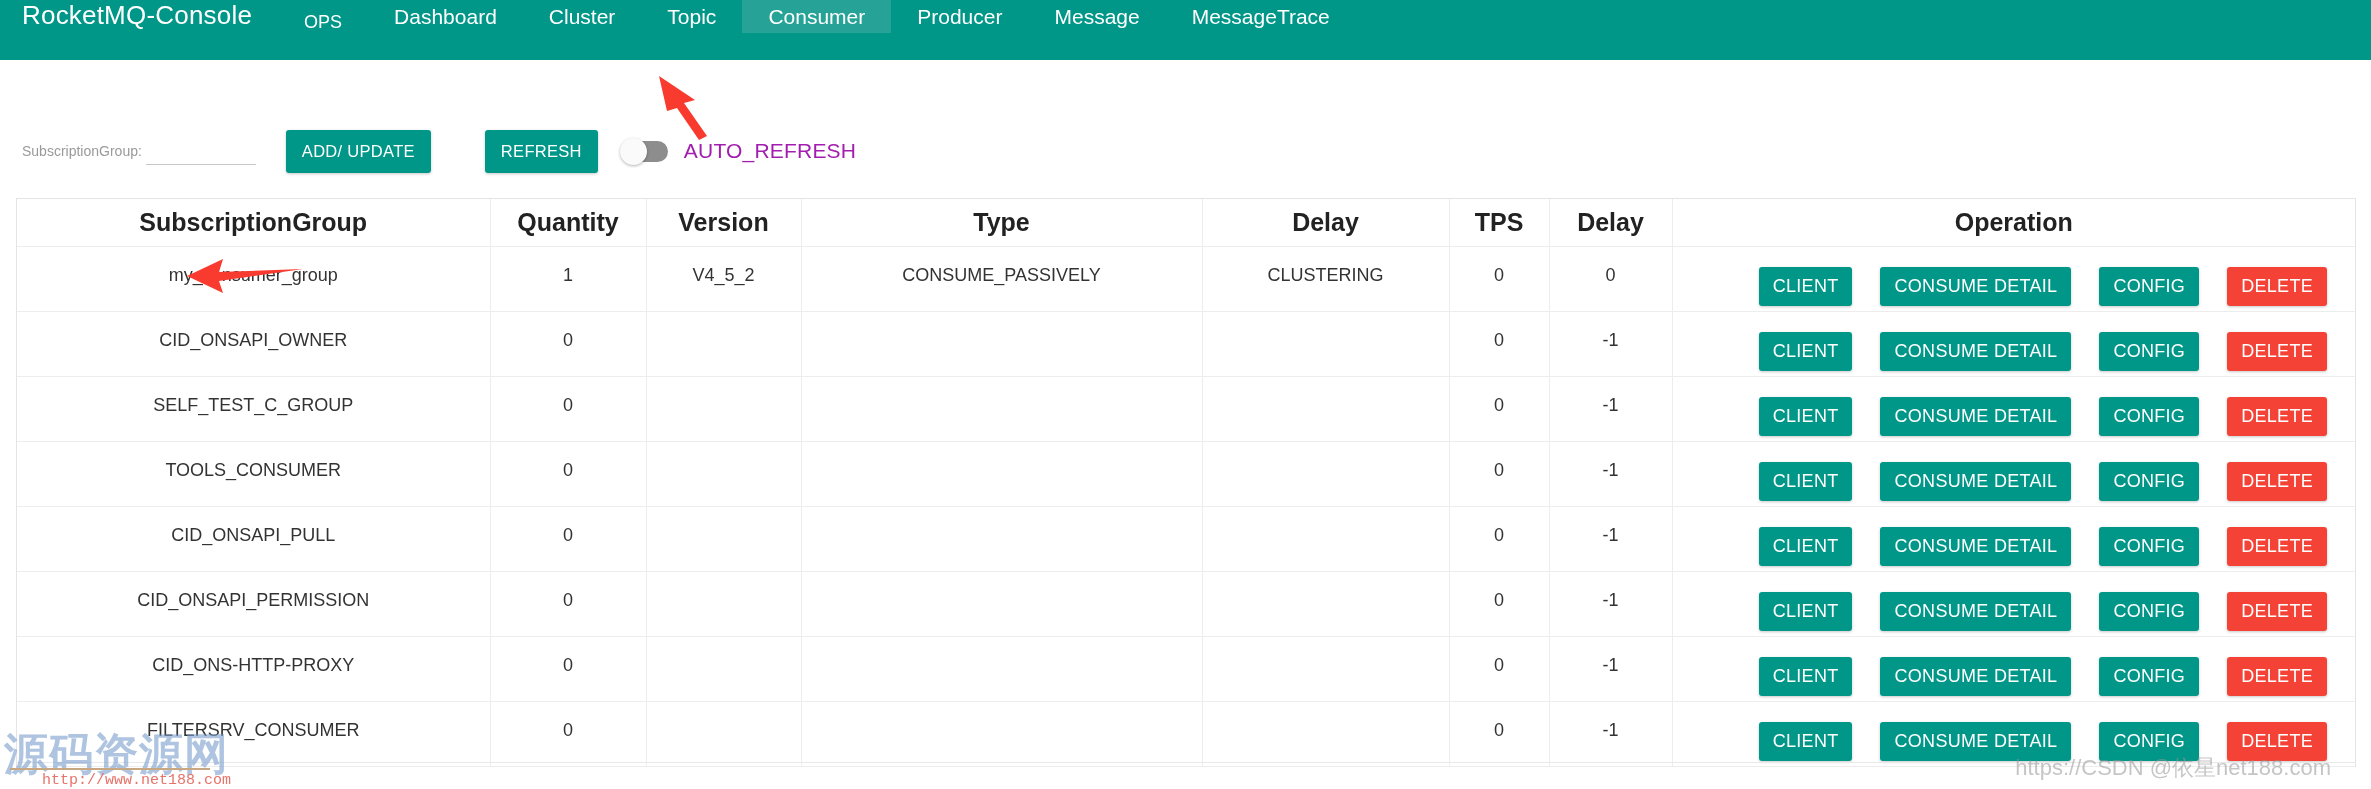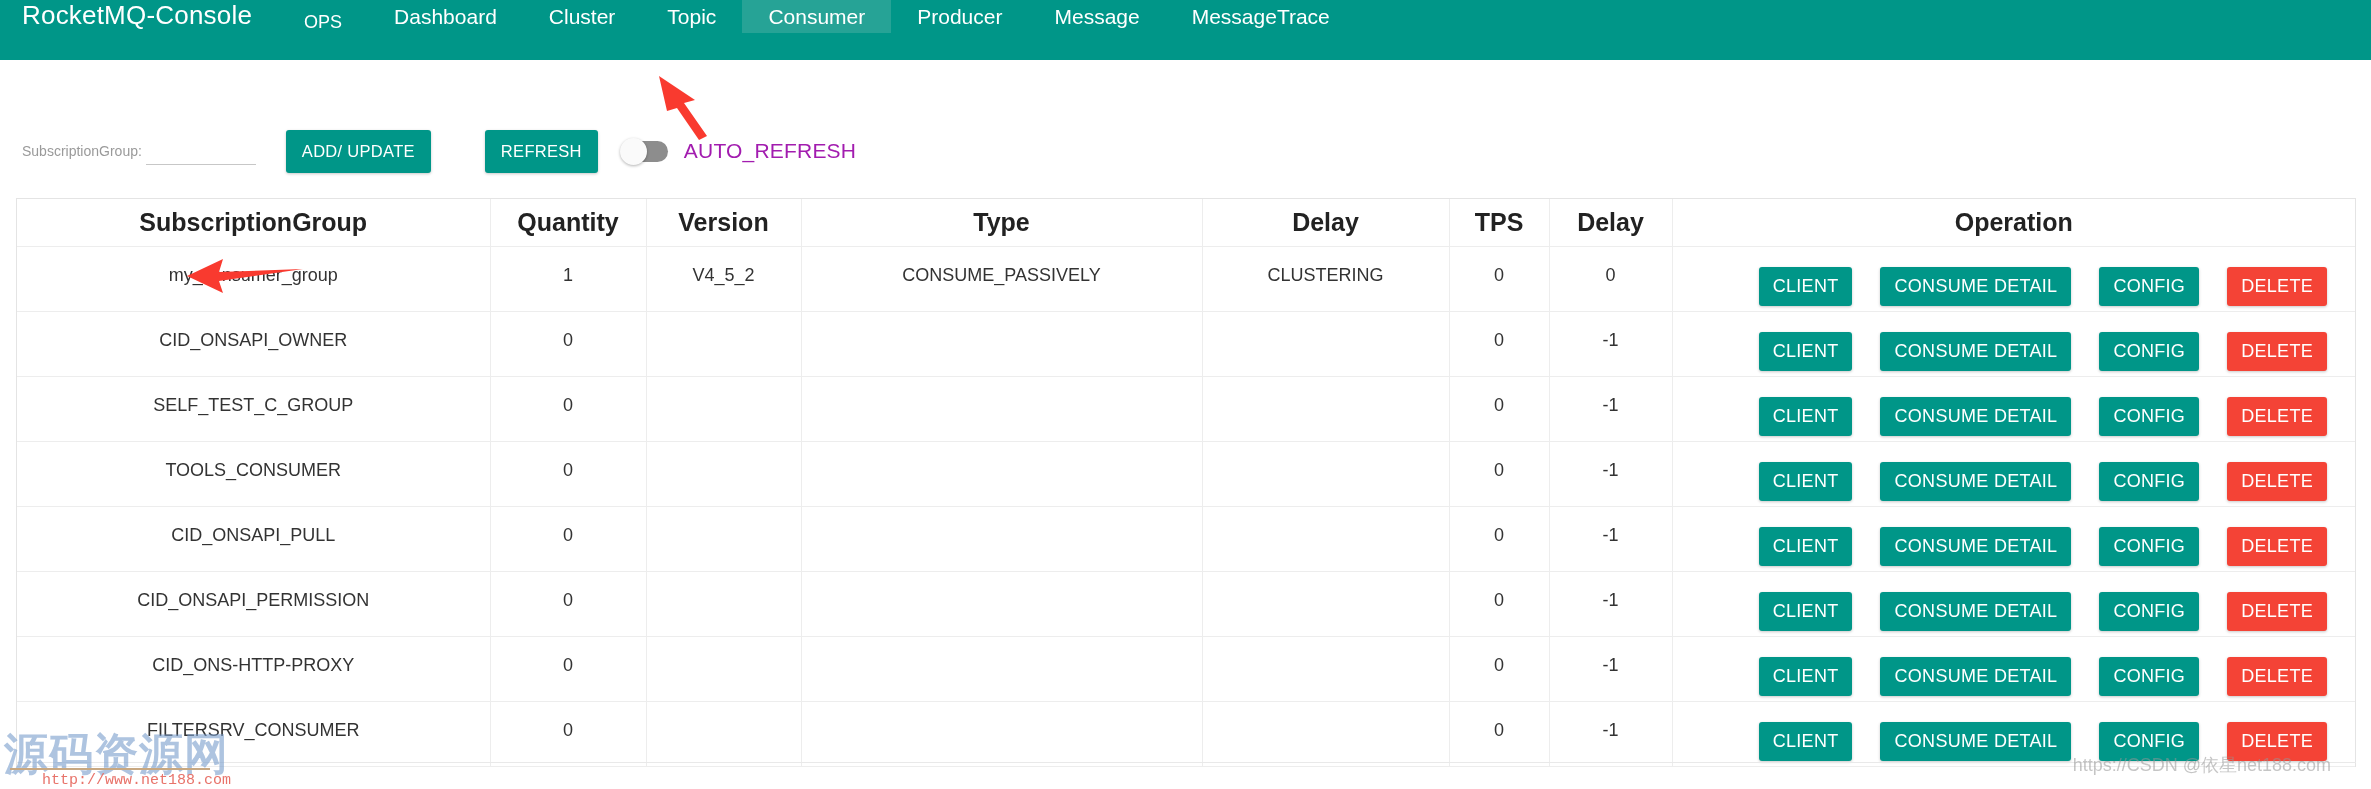--- a/index.html
+++ b/index.html
@@ -189,21 +189,21 @@
     left: 42px; top: 772px;
     font-size: 15px;
     color: #e8736a;
     font-family: "Liberation Mono", monospace;
     z-index: 6;
     white-space: nowrap;
   }
   .wm-csdn {
     position: absolute;
     right: 40px; top: 753px;
-    font-size: 18px;
+    font-size: 22px;
     color: rgba(150,150,150,.55);
     z-index: 6;
     white-space: nowrap;
   }
   .bottom-rule {
     position: absolute;
     left: 16px; top: 762px;
     width: 2340px; height: 1px;
     background: #e9e9e9;
   }

